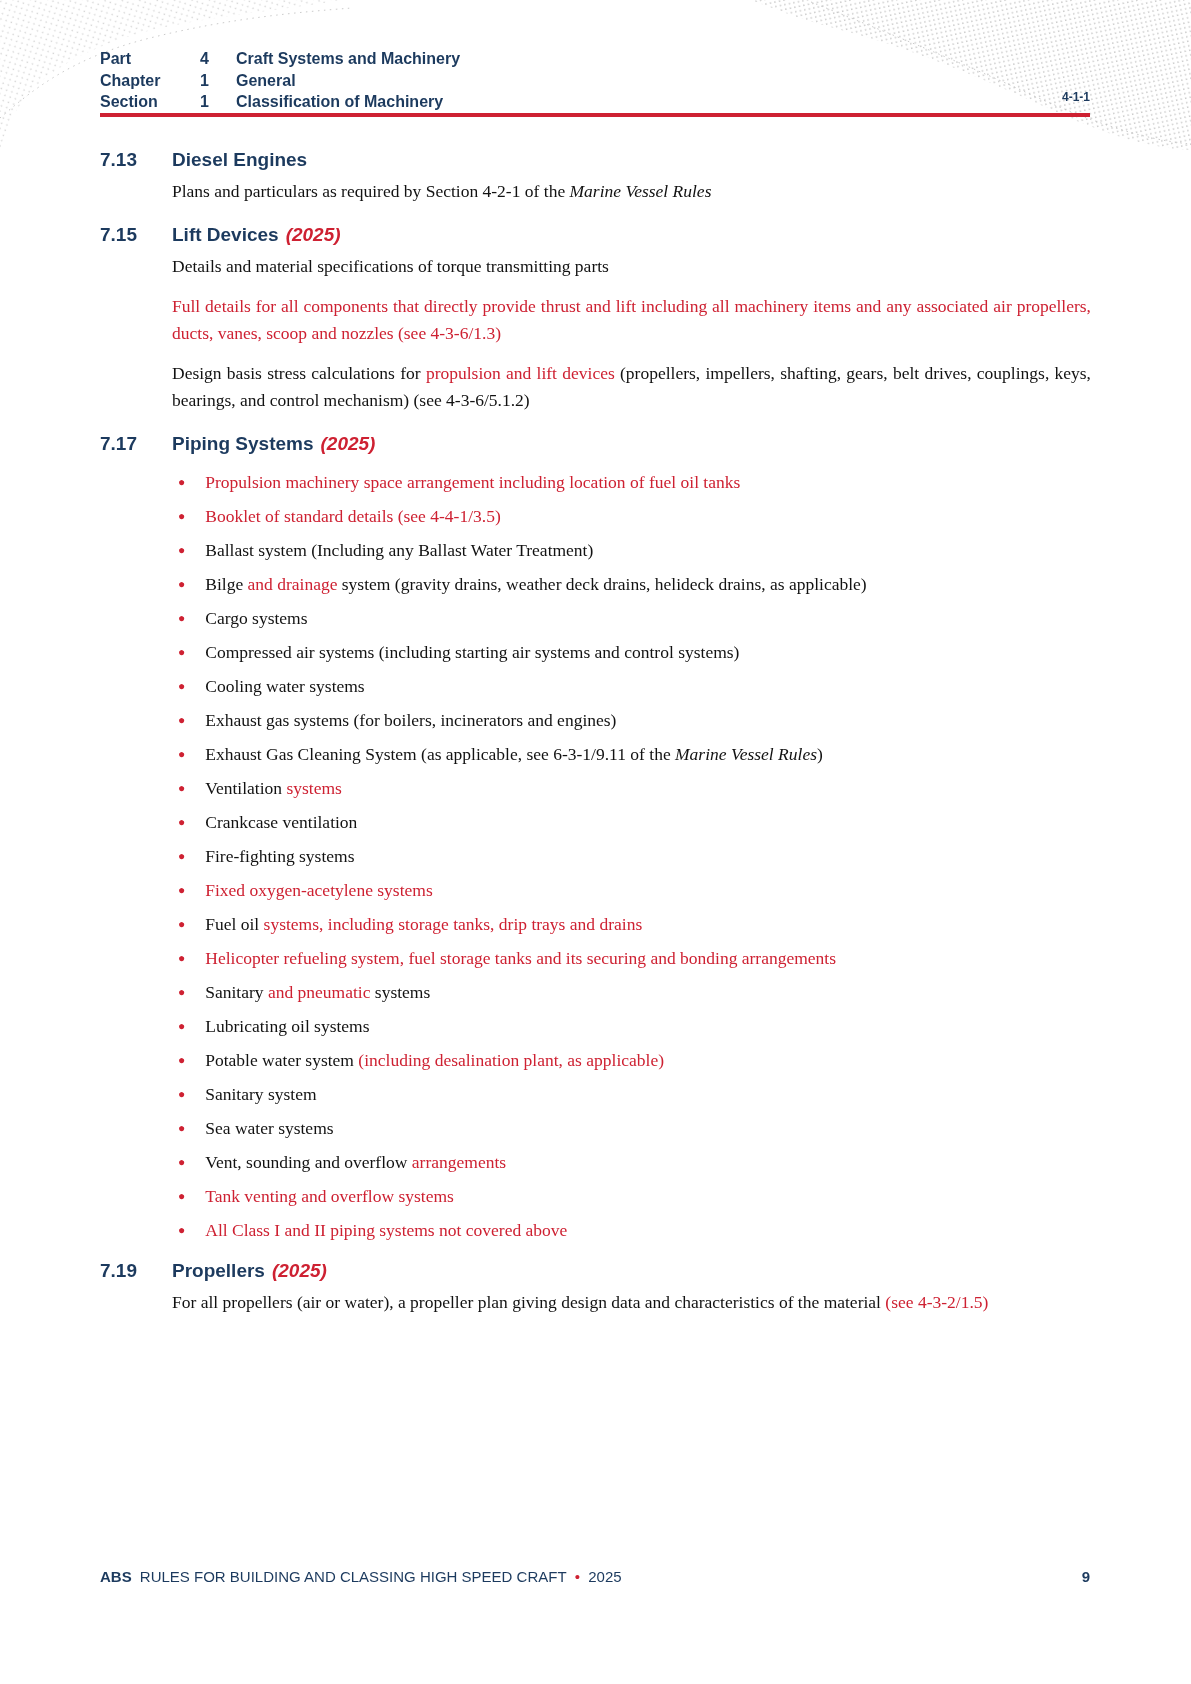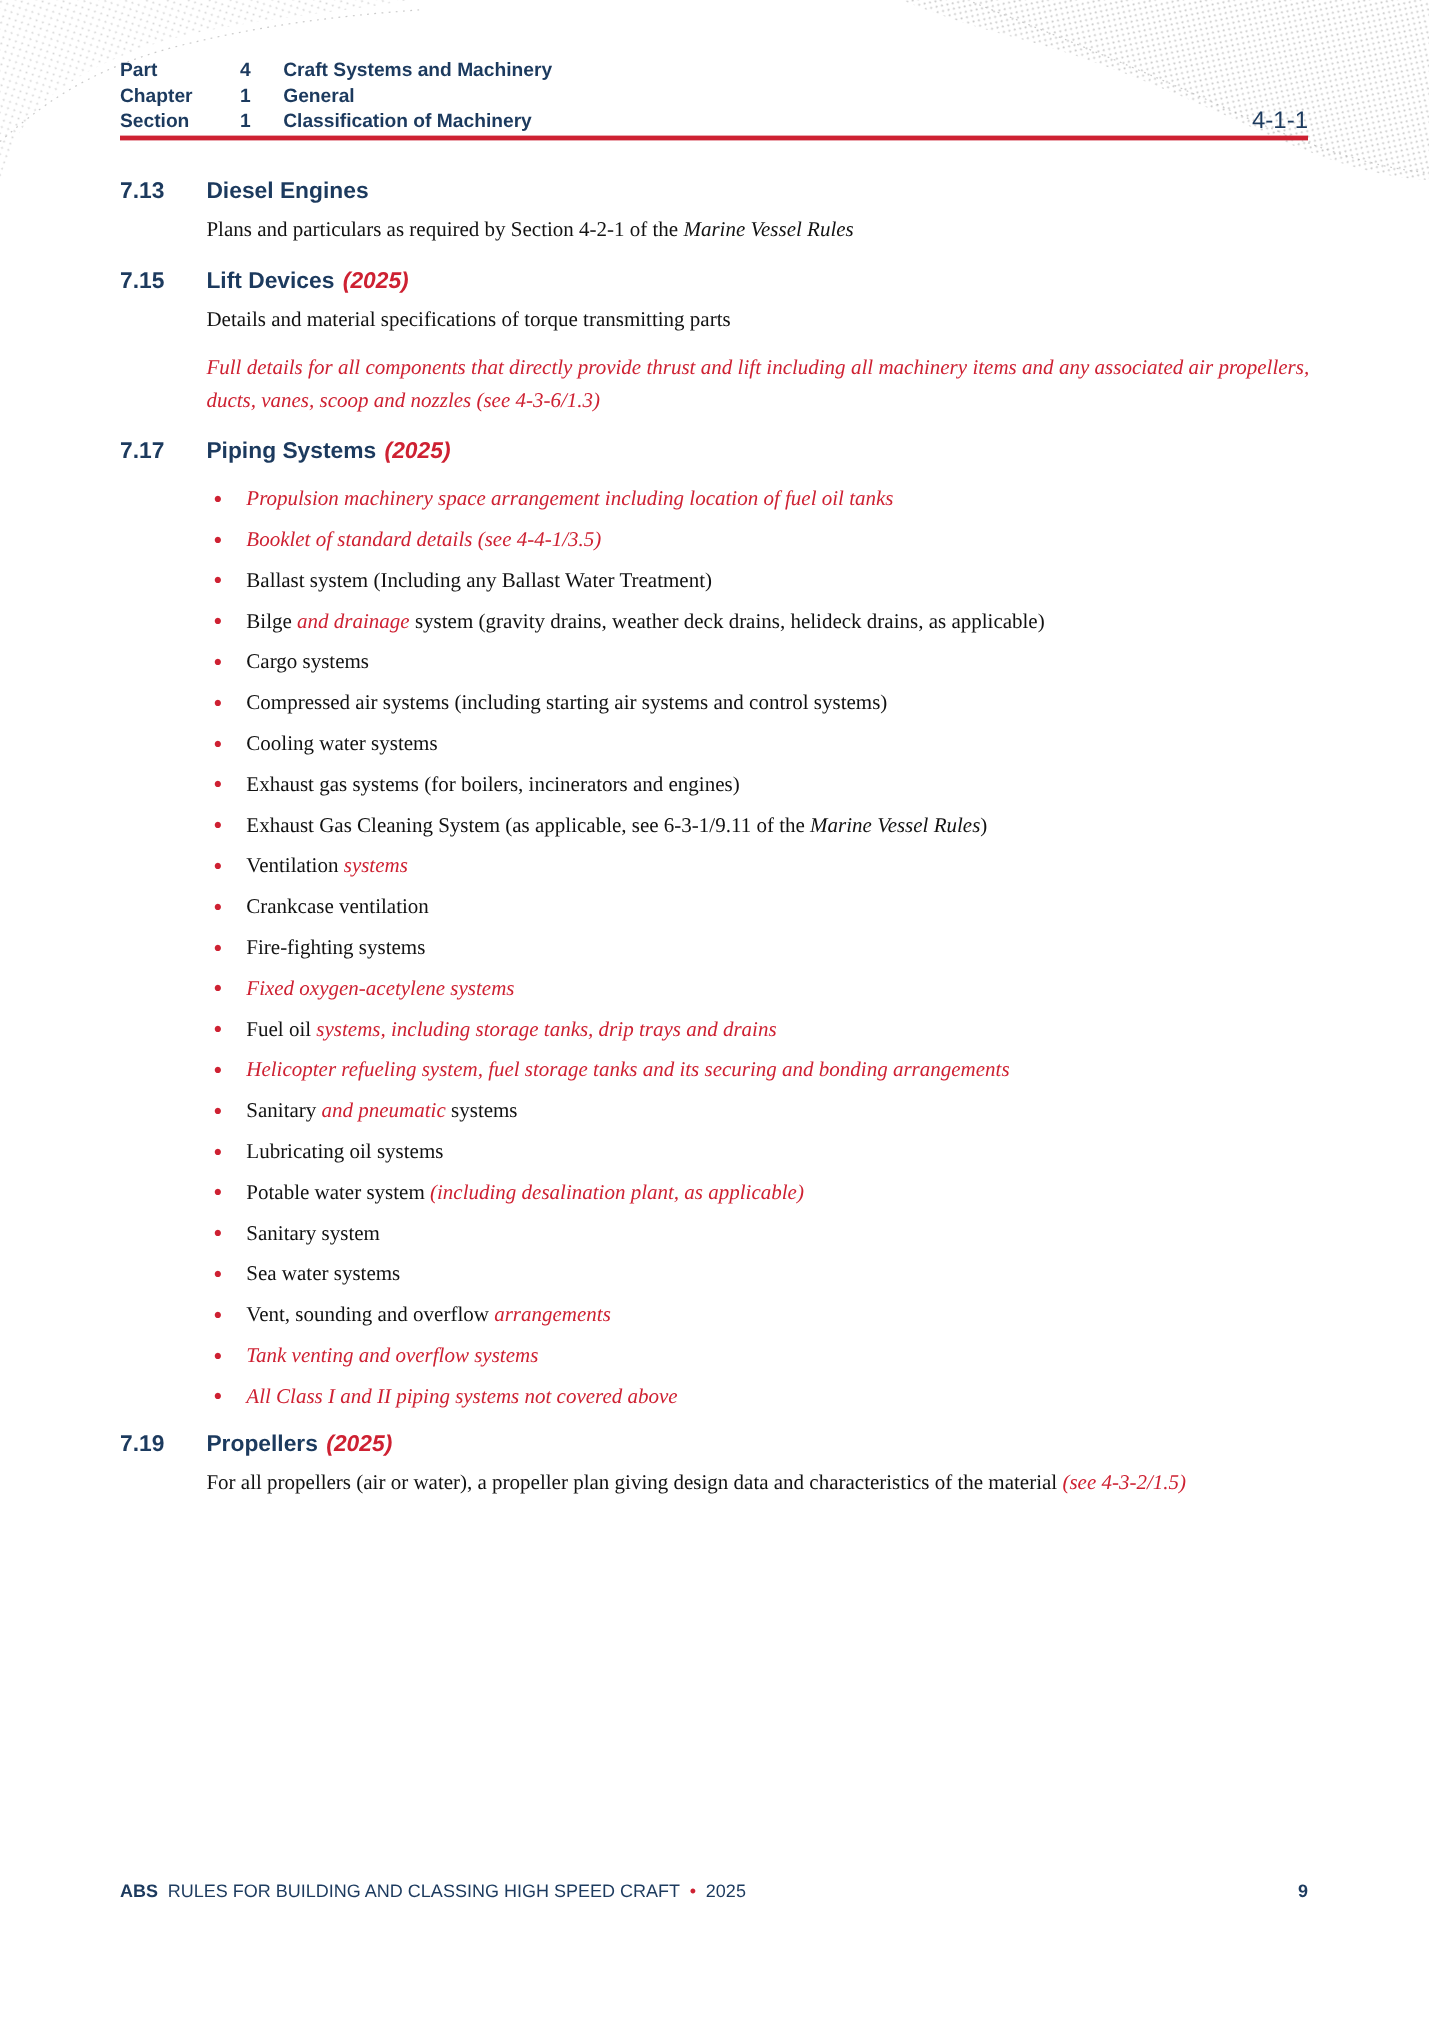--- a/index.html
+++ b/index.html
@@ -20,43 +20,43 @@
   .page-header{
     position:absolute;top:48px;left:100px;
     font-family:"Liberation Sans", sans-serif;font-weight:bold;
     font-size:16px;color:var(--navy);
   }
   .hdr-row{display:flex;line-height:21.5px;}
   .hdr-label{width:100px;}
   .hdr-num{width:36px;}
   .page-ref{
     position:absolute;top:90px;right:101px;
-    font-family:"Liberation Sans", sans-serif;font-weight:normal;
-    font-size:20px;color:var(--navy);
+    font-family:"Liberation Sans", sans-serif;font-weight:bold;
+    font-size:12px;color:var(--navy);
   }
   .rule{position:absolute;top:113px;left:100px;right:101px;height:4px;background:var(--red);}
 
   .content{position:absolute;top:132px;left:100px;width:991px;}
   .section-heading{
     font-family:"Liberation Sans", sans-serif;font-weight:bold;
     font-size:19px;line-height:24px;color:var(--navy);
     margin:18px 0 6px 0;
   }
   section.sec:first-child .section-heading{margin-top:16px;}
   .section-heading .num{display:inline-block;width:72px;}
   .section-heading .year{font-style:italic;color:var(--red);font-weight:600;margin-left:7px;}
 
   .p{margin:0 0 13px 72px;font-size:17.5px;line-height:27px;text-align:justify;}
   .bullets{margin:16px 0 0 72px;}
   .bullet-item{display:flex;align-items:flex-start;margin-bottom:13px;font-size:17.5px;line-height:21px;}
   .bullet-dot{color:var(--red);font-size:12px;line-height:21px;margin:0 20px 0 6px;flex:0 0 auto;}
   .bullet-text{flex:1 1 auto;}
 
   .run-k{color:var(--ink);}
-  .run-r{color:var(--red);font-style:italic;}
+  .run-r{color:var(--red);}
   .run-i{color:var(--ink);font-style:italic;}
 
   .page-footer{
     position:absolute;left:100px;right:101px;top:1568px;
     display:flex;justify-content:space-between;align-items:baseline;
     font-family:"Liberation Sans", sans-serif;font-size:15px;color:var(--navy);
   }
   .footer-left span{margin-right:4px;}
   .footer-brand{font-weight:bold;}
   .footer-sep{color:var(--red);}
@@ -108,20 +108,21 @@
 
 <main class="content" id="content">
     <section class="sec">
       <h2 class="section-heading"><span class="num">7.13</span><span class="ttl">Diesel Engines</span></h2>
       <p class="p"><span class="run-k">Plans and particulars as required by Section 4-2-1 of the </span><span class="run-i">Marine Vessel Rules</span></p>
     </section>
     <section class="sec">
       <h2 class="section-heading"><span class="num">7.15</span><span class="ttl">Lift Devices</span><span class="year">(2025)</span></h2>
       <p class="p"><span class="run-k">Details and material specifications of torque transmitting parts</span></p>
       <p class="p"><span class="run-r">Full details for all components that directly provide thrust and lift including all machinery items and any associated air propellers, ducts, vanes, scoop and nozzles (see 4-3-6/1.3)</span></p>
+      <p class="p"><span class="run-k">Design basis stress calculations for </span><span class="run-r">propulsion and lift devices </span><span class="run-k">(propellers, impellers, shafting, gears, belt drives, couplings, keys, bearings, and control mechanism) (see 4-3-6/5.1.2)</span></p>
     </section>
     <section class="sec">
       <h2 class="section-heading"><span class="num">7.17</span><span class="ttl">Piping Systems</span><span class="year">(2025)</span></h2>
       <div class="bullets">
         <div class="bullet-item">
           <span class="bullet-dot">●</span>
           <span class="bullet-text"><span class="run-r">Propulsion machinery space arrangement including location of fuel oil tanks</span></span>
         </div>
         <div class="bullet-item">
           <span class="bullet-dot">●</span>

